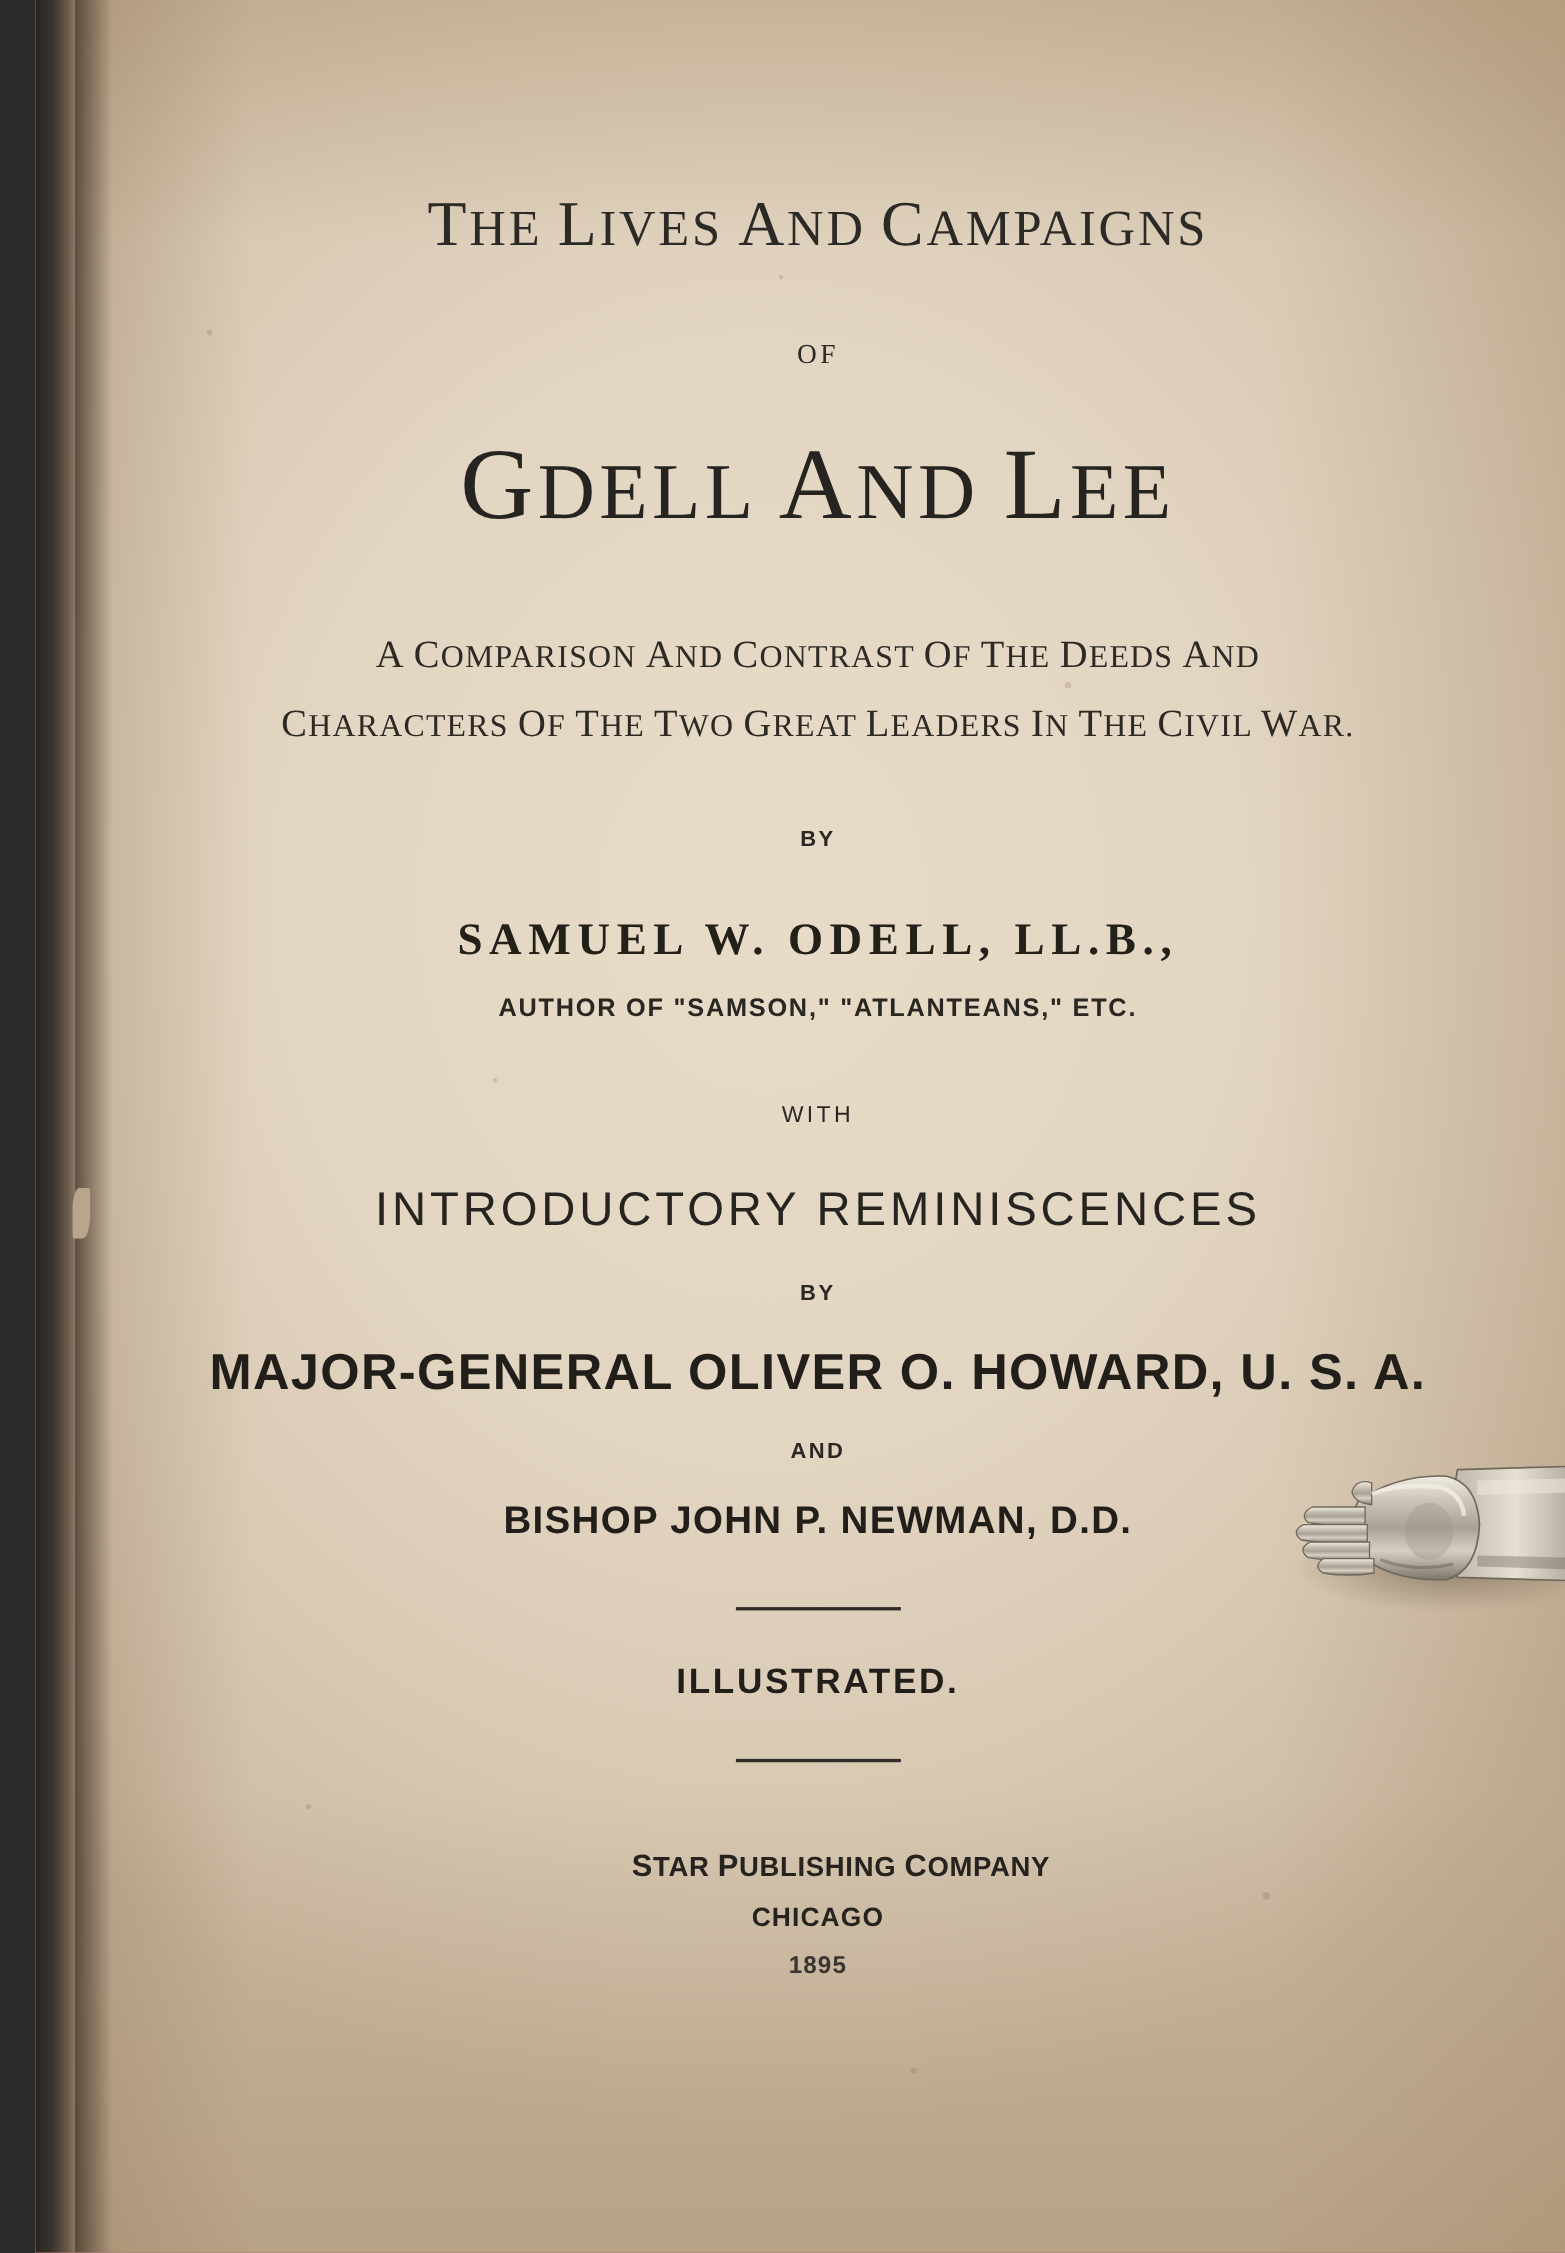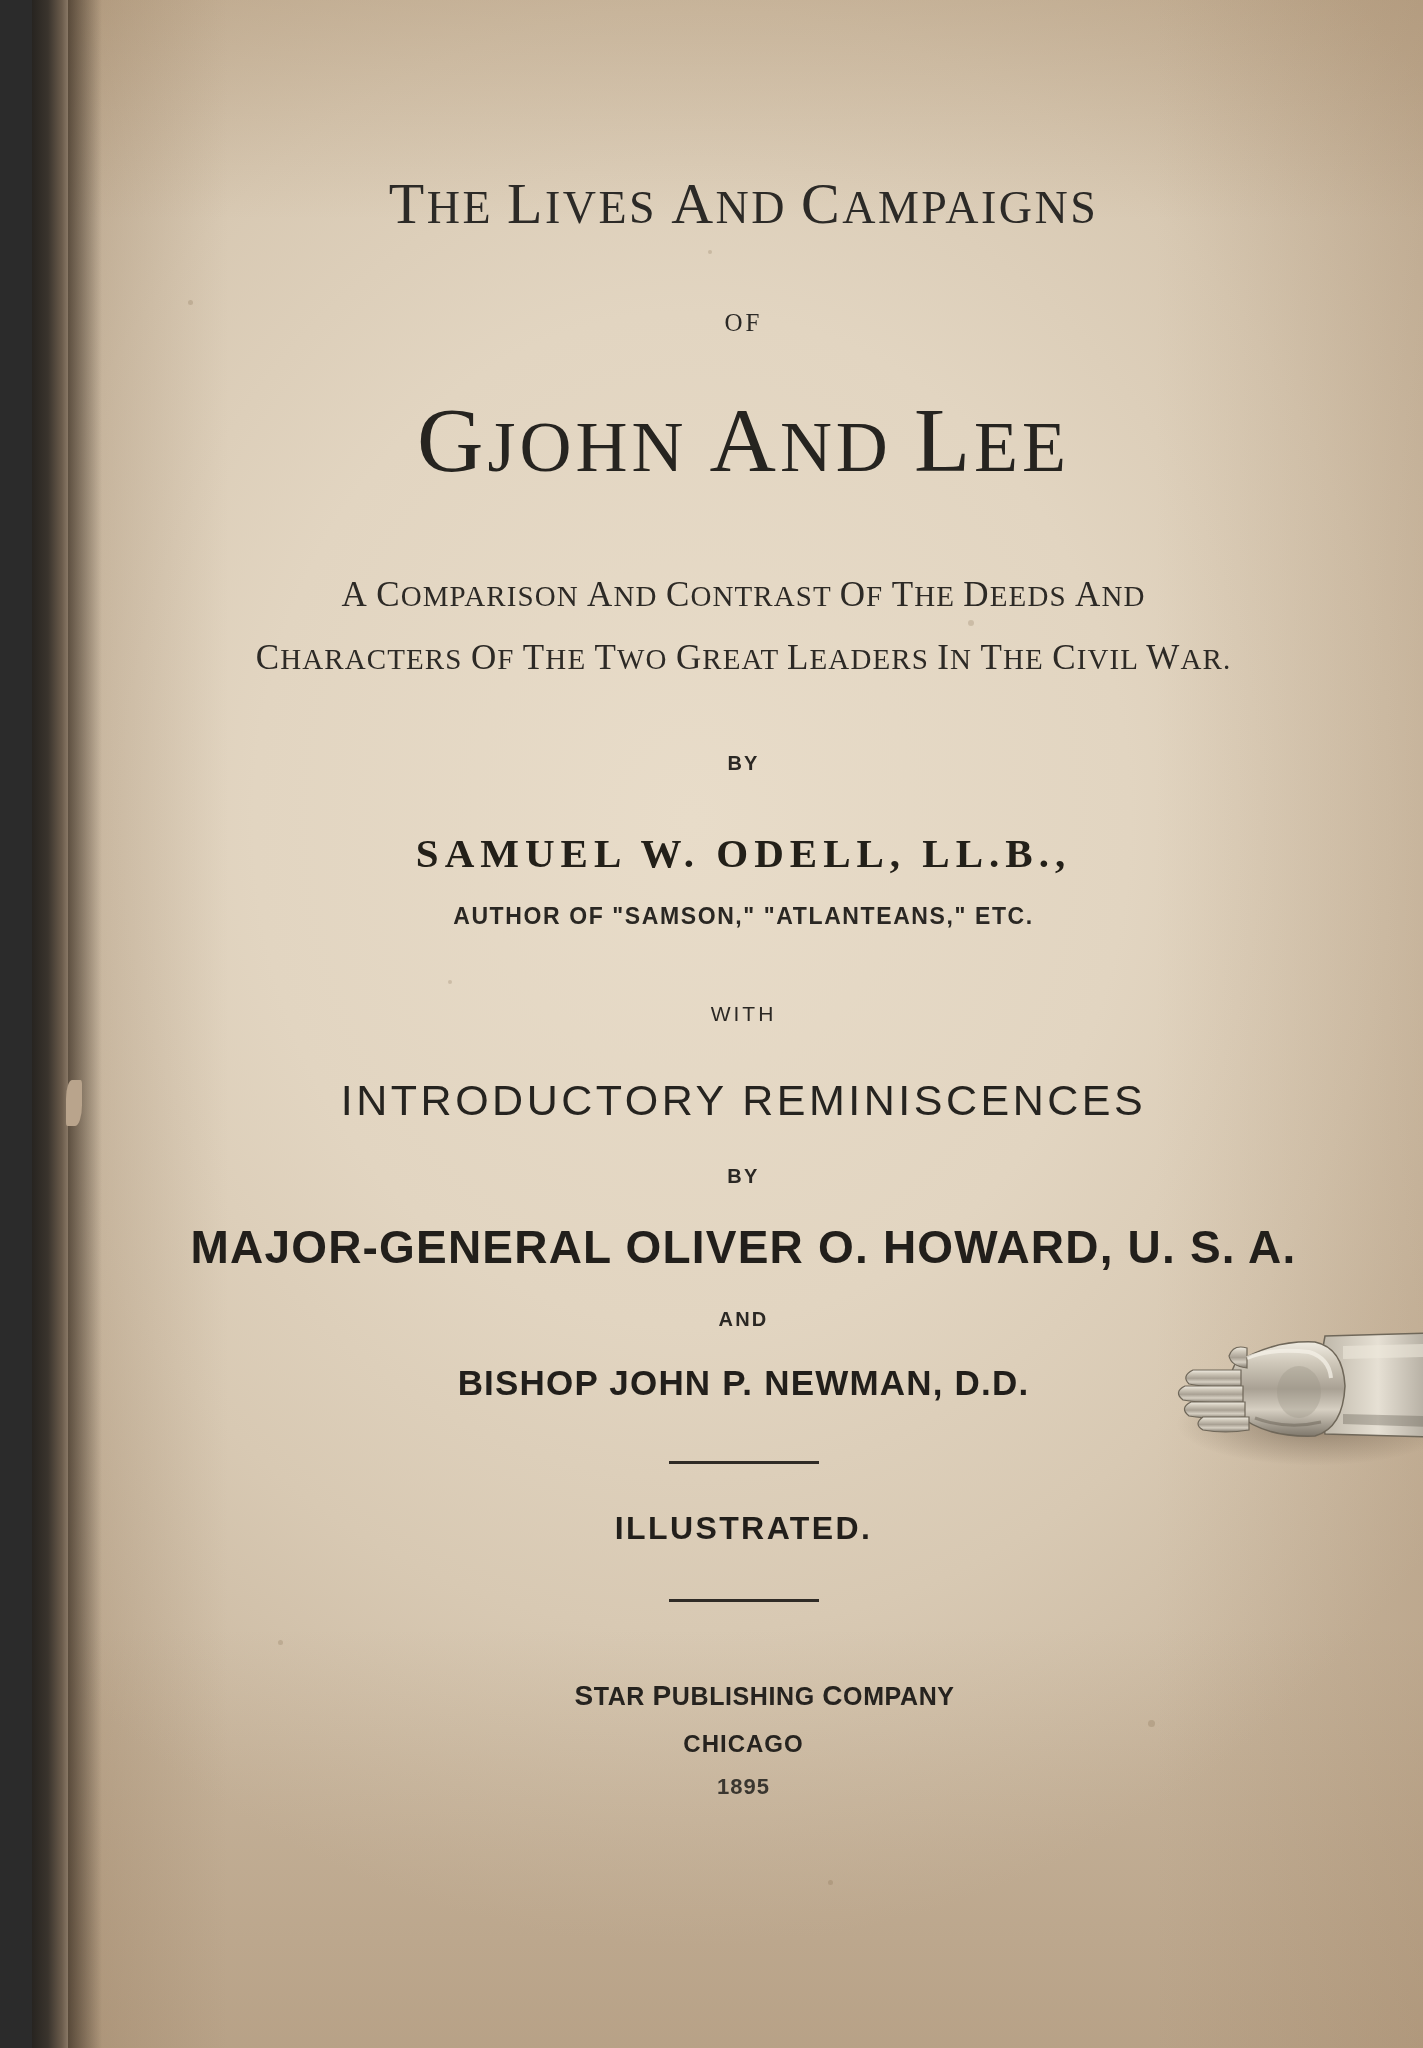--- a/index.html
+++ b/index.html
@@ -307,21 +307,21 @@
 
   <div class="gutter-shadow"></div>
   <div class="nick"></div>
 
   <div class="content">
 
     <p class="line t-title"><span class="cap">T</span><span>HE</span> <span class="cap">L</span><span>IVES</span> <span class="cap">A</span><span>ND</span> <span class="cap">C</span><span>AMPAIGNS</span></p>
 
     <p class="line t-of"><span class="cap">O</span><span>F</span></p>
 
-    <p class="line t-main"><span class="cap">G</span><span>JOHN</span> <span class="cap">A</span><span>ND</span> <span class="cap">L</span><span>EE</span></p>
+    <p class="line t-main"><span class="cap">G</span><span>DELL</span> <span class="cap">A</span><span>ND</span> <span class="cap">L</span><span>EE</span></p>
 
     <p class="line t-sub"><span class="cap">A</span><span></span> <span class="cap">C</span><span>OMPARISON</span> <span class="cap">A</span><span>ND</span> <span class="cap">C</span><span>ONTRAST</span> <span class="cap">O</span><span>F</span> <span class="cap">T</span><span>HE</span> <span class="cap">D</span><span>EEDS</span> <span class="cap">A</span><span>ND</span></p>
     <p class="line t-sub" style="margin-top:6px;"><span class="cap">C</span><span>HARACTERS</span> <span class="cap">O</span><span>F</span> <span class="cap">T</span><span>HE</span> <span class="cap">T</span><span>WO</span> <span class="cap">G</span><span>REAT</span> <span class="cap">L</span><span>EADERS</span> <span class="cap">I</span><span>N</span> <span class="cap">T</span><span>HE</span> <span class="cap">C</span><span>IVIL</span> <span class="cap">W</span><span>AR.</span></p>
 
     <p class="line t-by1">BY</p>
 
     <p class="line t-author"><span class="cap">S</span><span>AMUEL</span> <span class="cap">W</span><span>.</span> <span class="cap">O</span><span>DELL,</span> <span class="cap">L</span><span>L.B.,</span></p>
 
     <p class="line t-authorsub">AUTHOR OF "SAMSON," "ATLANTEANS," ETC.</p>
 

